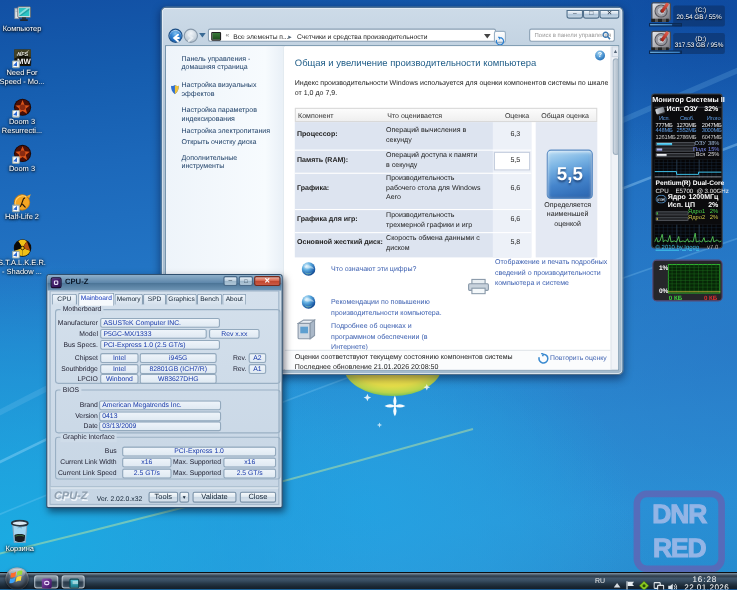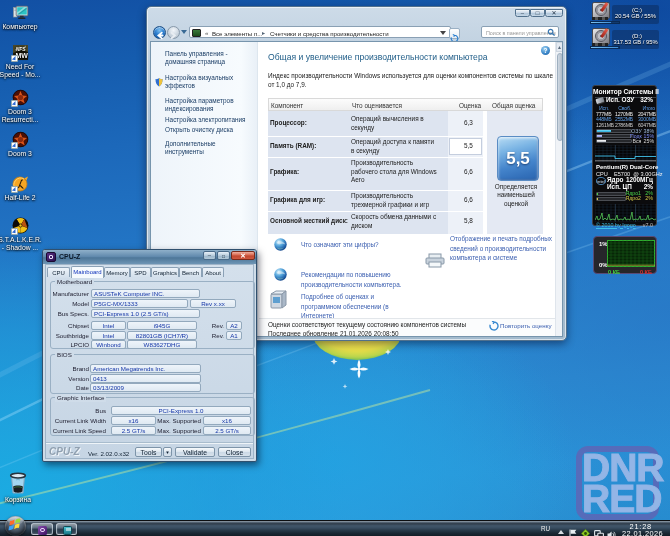--- a/index.html
+++ b/index.html
@@ -22,21 +22,21 @@
 .sc{position:absolute;left:-1px;bottom:-1px;width:7px;height:7px;background:#fff;border:1px solid #9aa;border-radius:1px;}
 .sc:after{content:"";position:absolute;left:1px;top:1px;border:2px solid transparent;border-left:3px solid #2a6ad4;border-top:3px solid transparent;transform:rotate(45deg);}
 
 #taskbar{left:0;top:520px;width:670px;height:16px;
 background:linear-gradient(#9aa6b0 0%,#5a6a7a 8%,#2e3c4a 18%,#41566a 32%,#384d61 46%,#263746 64%,#1a2733 82%,#131d27 100%);
 border-top:1px solid #0c0e11;}
 .tbtn{position:absolute;top:2px;height:12px;border-radius:2.5px;border:1px solid rgba(225,235,245,.65);background:linear-gradient(rgba(255,255,255,.42),rgba(255,255,255,.16) 42%,rgba(30,40,55,.25) 50%,rgba(140,170,200,.28));box-shadow:0 1px 2px rgba(0,0,0,.55),inset 0 0 2px rgba(255,255,255,.3);}
 #tray{position:absolute;right:2px;top:0;height:16px;color:#fff;}
 
 #dnr{left:576px;top:446px;width:83px;height:74px;border:6px solid rgba(102,96,177,.75);border-radius:12px;
-color:#93b5e6;-webkit-text-stroke:1px #93b5e6;font-weight:bold;font-size:39px;line-height:30.5px;text-align:center;letter-spacing:-1px;padding-top:1px;
+color:#93b5e6;-webkit-text-stroke:1px #93b5e6;font-weight:bold;font-size:24px;line-height:30.5px;text-align:center;letter-spacing:-1px;padding-top:1px;
 font-family:"Liberation Sans",sans-serif;}
 
 #expl{left:146px;top:6px;width:421px;height:335px;border-radius:5px;
 background:linear-gradient(#cddbe8,#b0c4d6 30%,#a3bacd);
 border:1px solid #51708c;box-shadow:inset 0 0 0 1px rgba(255,255,255,.6),0 3px 8px rgba(0,0,30,.45);}
 #expl .content{position:absolute;left:3px;right:3px;top:34px;bottom:3px;background:#fff;border:1px solid #638;border-color:#7795ad;overflow:hidden;}
 .capbtn{position:absolute;top:1.5px;width:15px;height:8px;border:1px solid #51708c;background:linear-gradient(#f0f6fa,#ccd9e8 45%,#b0c6da 50%,#bfd2e2);border-radius:0 0 2.5px 2.5px;color:#234;font-size:6px;line-height:6px;text-align:center;box-shadow:inset 0 0 1px #fff;}
 
 #navrow{position:absolute;left:0px;top:19px;width:100%;height:15px;}
 .navcirc{position:absolute;width:13px;height:13px;border-radius:50%;}
@@ -200,21 +200,21 @@
           <circle cx="4.5" cy="4.5" r="1.4" fill="#2a4a08"></circle>
         </svg></div>
   <div class="abs" style="right:64px;top:3.5px;width:10px;height:9px;"><svg width="10" height="9" viewBox="0 0 10 9">
           <rect x="0.6" y="0.6" width="5.6" height="5.2" rx="0.8" fill="none" stroke="#dfe5ea" stroke-width="1.1"></rect>
           <rect x="3.8" y="3.2" width="5.6" height="5.2" rx="0.8" fill="#23272e" stroke="#dfe5ea" stroke-width="1.1"></rect>
         </svg></div>
   <div class="abs" style="right:52px;top:3.5px;width:9px;height:8px;"><svg width="9" height="8" viewBox="0 0 9 8">
           <path d="M0.5,2.6 L2.3,2.6 L4.6,0.6 L4.6,7.4 L2.3,5.4 L0.5,5.4 Z" fill="#dfe5ea"></path>
           <path d="M5.8,2 A3,3 0 0 1 5.8,6 M6.8,0.8 A4.5,4.5 0 0 1 6.8,7.2" stroke="#dfe5ea" stroke-width="0.8" fill="none"></path>
         </svg></div>
-  <div class="abs" style="right:16px;top:1px;font-size:7.4px;color:#fff;letter-spacing:0.8px;">21:28</div>
+  <div class="abs" style="right:16px;top:1px;font-size:7.4px;color:#fff;letter-spacing:0.8px;">16:28</div>
   <div class="abs" style="right:5px;top:8px;font-size:7.4px;color:#fff;letter-spacing:0.4px;">22.01.2026</div>
  </div>
 </div>
 
 <div class="abs" style="left:5px;top:516px;width:21px;height:20px;border-radius:50%;background:radial-gradient(circle at 50% 28%,#93a2b2 0%,#5a6878 38%,#2e3844 70%,#1c242e 100%);box-shadow:inset 0 1px 2px rgba(255,255,255,.65),inset 0 -2px 3px rgba(0,0,0,.5),0 1px 3px rgba(0,0,0,.6);">
  <div class="abs" style="left:3px;top:1px;width:15px;height:8px;border-radius:50%;background:linear-gradient(rgba(255,255,255,.6),rgba(255,255,255,.05));"></div>
  <svg width="21" height="20" viewBox="0 0 21 20" style="position:absolute;left:0;top:0;">
   <g>
    <path d="M9.6,3.6 C8.1,4.7 6.5,5.2 5.1,5.0 L4.4,9.0 C6,9.2 7.6,8.7 9.1,7.6 Z" fill="#ff6a2a"></path>
    <path d="M10.7,3.8 C12.2,2.7 13.8,2.3 15.5,2.7 L14.8,6.7 C13.2,6.3 11.6,6.7 10.1,7.8 Z" fill="#9adb3a"></path>

